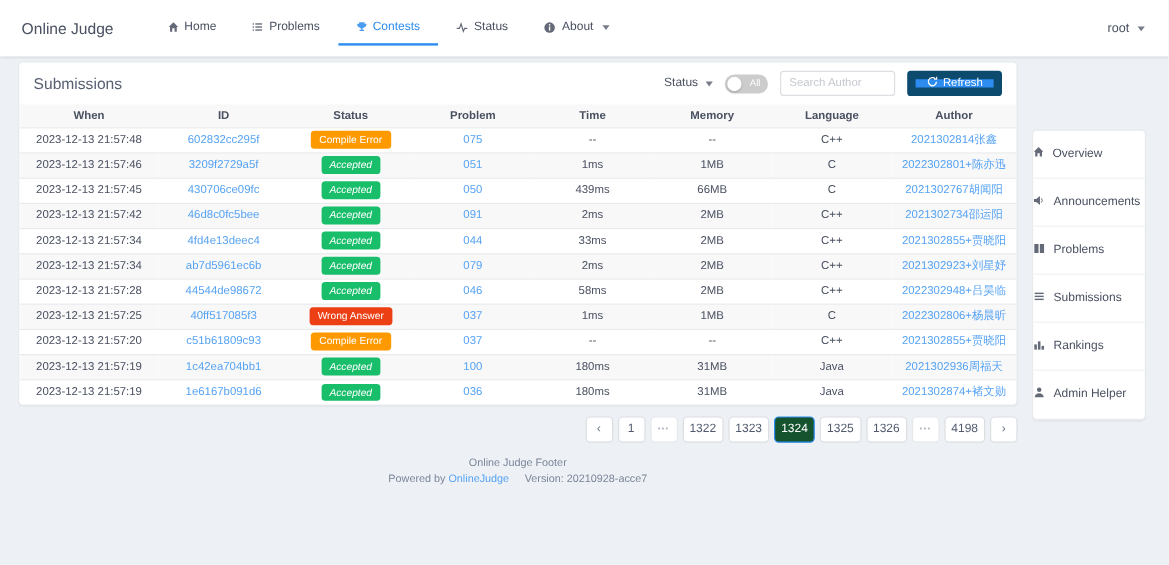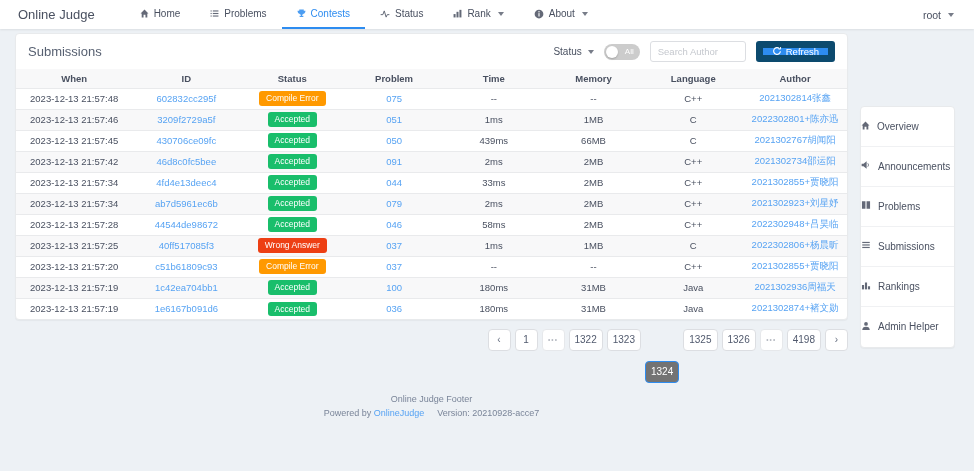--- a/index.html
+++ b/index.html
@@ -6,21 +6,21 @@
   html,body { margin:0; padding:0; }
   body {
     width: 974px; height: 471px;
     background: #edf1f5;
     font-family: "Liberation Sans", sans-serif;
     color: #495060;
     overflow: hidden;
   }
   
   .navbar {
-    height: 29px; background: #fff;
+    height: 47px; background: #fff;
     display: flex; align-items: center;
     padding: 0 20px 0 18px;
     box-shadow: 0 1px 2px rgba(0,0,0,.08);
     position: relative; z-index: 5; text-align: center;
   }
   .brand { font-size: 13px; color: #495060; margin-right: 30px; cursor: pointer; white-space: nowrap; }
   .nav-items { display: flex; height: 29px; }
   .nav-item {
     display: flex; align-items: center; gap: 5px;
     padding: 0 15px; font-size: 10px; color: #495060;
@@ -68,32 +68,32 @@
     background: #f8f8f9; font-size: 9.5px; font-weight: bold; color: #495060;
     height: 19px; padding: 0 2px; text-align: center; white-space: nowrap;
   }
   tbody td {
     font-size: 9.5px; height: 21px; padding: 0 2px; text-align: center;
     border-top: 1px solid #e9eaec; white-space: nowrap; overflow: hidden; color: #495060;
   }
   tbody tr:nth-child(even) td { background: #f8f8f9; }
   a.link { color: #57a3f3; text-decoration: none; cursor: pointer; }
   .tag { display: inline-block; color: #fff; font-size: 8.5px; line-height: 1; padding: 3px 7px; border-radius: 3px; }
-  .tag.success { background: #19be6b; }
+  .tag.success { background: #19be6b; font-style: italic; }
   .tag.error   { background: #ed3f14; }
   .tag.warning { background: #ff9900; }
 
   
   .pagination { display: flex; justify-content: flex-end; gap: 4px; margin-top: 9px; }
   .page-btn {
     min-width: 23px; height: 22px; line-height: 20px; padding: 0 5px;
     background: #fff; border: 1px solid #dcdee2; border-radius: 4px;
     font-size: 10px; color: #515a6e; text-align: center; cursor: pointer; user-select: none;
   }
-  .page-btn.active { background: #737373; border-color: #2d8cf0; color: #fff; margin-top: 32px; }
+  .page-btn.active { background: #14532d; border-color: #2d8cf0; color: #fff; }
   .page-btn.ellipsis { color: #b6bac2; font-size: 6.5px; letter-spacing: 1px; border-color: #e6e8eb; cursor: default; }
   .page-btn.arrow { color: #666f80; }
 
   
   .footer { text-align: center; margin-top: 10px; font-size: 9px; color: #7a8599; line-height: 1.55; }
   .footer .sep { display: inline-block; width: 8px; }
 
   
   .sidebar {
     width: 95px; margin-left: 12px; background: #fff;
@@ -143,31 +143,20 @@
         </span>
         <span>Contests</span>
       </div>
       <div class="nav-item">
         <span>
           <svg width="10" height="10" viewBox="0 0 16 16" fill="none" stroke="currentColor" stroke-width="1.6">
             <polyline points="1,9 4.6,9 6.8,3 9.8,13 11.6,9 15,9"></polyline>
           </svg>
         </span>
         <span>Status</span>
-      </div>
-      <div class="nav-item">
-        <span>
-          <svg width="9" height="9" viewBox="0 0 16 16" fill="currentColor">
-            <rect x="1" y="9" width="3.6" height="6"></rect>
-            <rect x="6.2" y="5" width="3.6" height="10"></rect>
-            <rect x="11.4" y="1.5" width="3.6" height="13.5"></rect>
-          </svg>
-        </span>
-        <span>Rank</span>
-        <span class="caret"></span>
       </div>
       <div class="nav-item">
         <span>
           <svg width="10" height="10" viewBox="0 0 16 16">
             <circle cx="8" cy="8" r="7" fill="currentColor"></circle>
             <rect x="7.1" y="6.6" width="1.8" height="5.4" fill="#fff"></rect>
             <circle cx="8" cy="4.4" r="1.1" fill="#fff"></circle>
           </svg>
         </span>
         <span>About</span>

